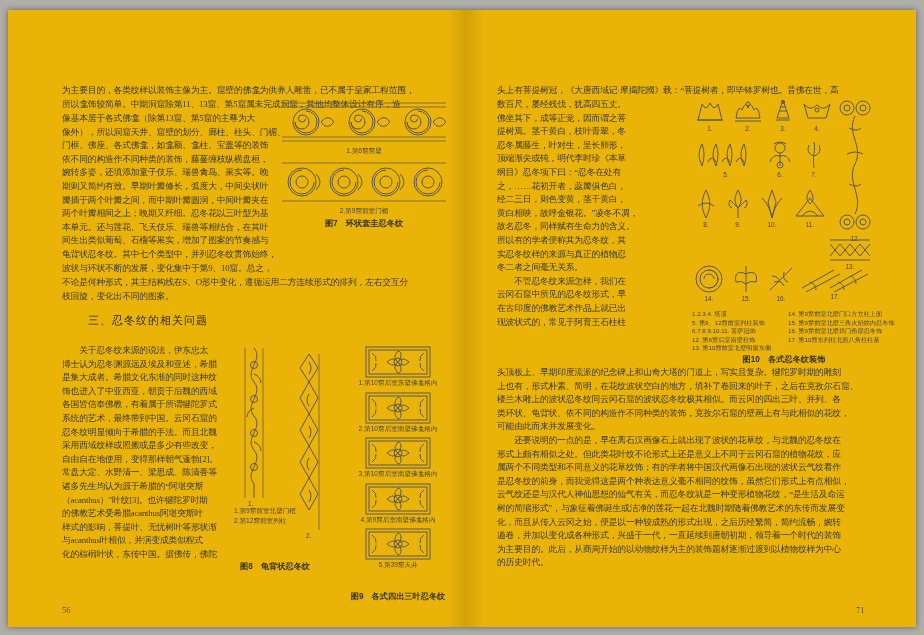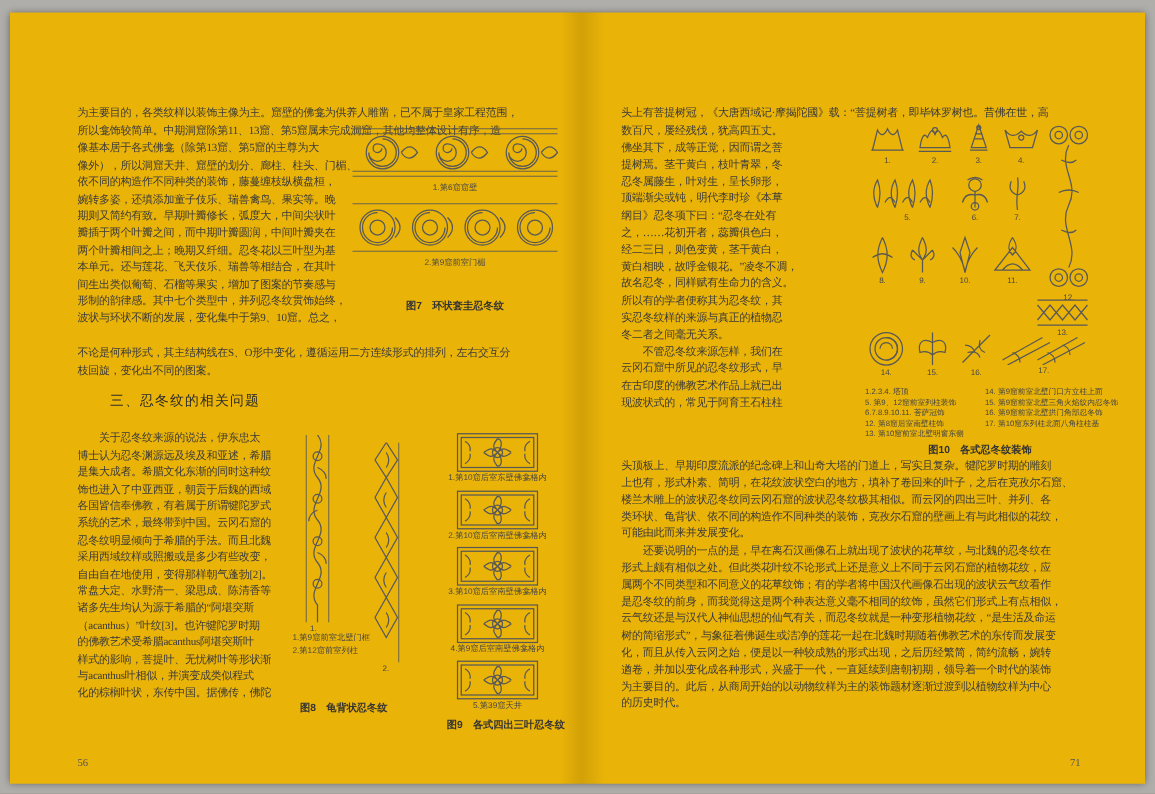--- a/index.html
+++ b/index.html
@@ -40,28 +40,29 @@
     <div>
             <div class="tl">为主要目的，各类纹样以装饰主像为主。窟壁的佛龛为供养人雕凿，已不属于皇家工程范围，</div>
             <div class="tl">所以龛饰较简单。中期洞窟除第11、13窟、第5窟属未完成洞窟，其他均整体设计有序，造</div>
           </div>
   </div>
 
   <div class="abs" style="left:54px;top:102px;width:222px">
     <div>
             <div class="tl">像基本居于各式佛龛（除第13窟、第5窟的主尊为大</div>
             <div class="tl">像外），所以洞窟天井、窟壁的划分、廊柱、柱头、门楣、</div>
+            <div class="tl">门框、佛座、各式佛龛，如龛额、龛柱、宝盖等的装饰</div>
             <div class="tl">依不同的构造作不同种类的装饰，藤蔓缠枝纵横盘桓，</div>
             <div class="tl">婉转多姿，还填添加童子伎乐、瑞兽禽鸟、果实等。晚</div>
             <div class="tl">期则又简约有致。早期叶瓣修长，弧度大，中间尖状叶</div>
             <div class="tl">瓣插于两个叶瓣之间，而中期叶瓣圆润，中间叶瓣夹在</div>
             <div class="tl">两个叶瓣相间之上；晚期又纤细。忍冬花以三叶型为基</div>
             <div class="tl">本单元。还与莲花、飞天伎乐、瑞兽等相结合，在其叶</div>
             <div class="tl">间生出类似葡萄、石榴等果实，增加了图案的节奏感与</div>
-            <div class="tl">形制的韵律感。其中七个类型中，并列忍冬纹贯饰始终，</div>
+            <div class="tl">龟背状忍冬纹。其中七个类型中，并列忍冬纹贯饰始终，</div>
             <div class="tl">波状与环状不断的发展，变化集中于第9、10窟。总之，</div>
           </div>
   </div>
 
   <div class="abs" style="left:272px;top:90px;width:168px;text-align:center">
     <svg width="168" height="44" viewBox="0 0 168 44">
       <g class="art">
         <path d="M2,3 H166 M2,41 H166 M2,7 H166 M2,37 H166" stroke-width="0.7"></path>
         <g>
                 <circle cx="26" cy="22" r="13"></circle>
@@ -103,21 +104,21 @@
                 <path d="M36,14 q8,8 0,16"></path>
               </g>
         <g transform="translate(126,0)">
                 <circle cx="22" cy="22" r="14"></circle>
                 <path d="M22,10 a12,12 0 1 0 12,12"></path>
                 <circle cx="22" cy="22" r="6"></circle>
               </g>
       </g>
     </svg>
     <div class="flab" style="margin-top:2px">2.第9窟前室门楣</div>
-    <div class="cap" style="margin-top:24px">图7　环状套圭忍冬纹</div>
+    <div class="cap" style="margin-top:3px">图7　环状套圭忍冬纹</div>
   </div>
 
   <div class="abs" style="left:54px;top:266px;width:386px">
     <div>
             <div class="tl">不论是何种形式，其主结构线在S、O形中变化，遵循运用二方连续形式的排列，左右交互分</div>
             <div class="tl">枝回旋，变化出不同的图案。</div>
           </div>
   </div>
 
   <div class="abs heading" style="left:80px;top:303px">三、忍冬纹的相关问题</div>
@@ -229,21 +230,21 @@
             <rect x="1" y="1" width="64" height="30"></rect>
                   <rect x="4" y="4" width="58" height="24"></rect>
             <circle cx="33" cy="16" r="4"></circle>
             <path d="M33,5 C29,10 29,12 33,16 C37,12 37,5 33,5 M33,27 C29,22 29,20 33,16 C37,20 37,27 33,27 M22,16 C27,12 29,12 33,16 C29,20 27,20 22,16 M44,16 C39,12 37,12 33,16 C37,20 39,20 44,16"></path>
             <path d="M7,7 q5,3 4,8 M59,7 q-5,3 -4,8 M7,25 q5,-3 4,-8 M59,25 q-5,-3 -4,-8"></path>
           </g>
         </svg>
         <div class="flab">5.第39窟天井</div>
       </div>
           </div>
-    <div class="cap" style="margin-top:4px;text-align:right">图9　各式四出三叶忍冬纹</div>
+    <div class="cap" style="margin-top:21px;text-align:center">图9　各式四出三叶忍冬纹</div>
   </div>
 
   <div class="abs pageno" style="left:54px;top:595px">56</div>
 </section>
 
 <section>
 
   <div class="abs tl" style="left:489px;top:74px;width:380px">头上有菩提树冠，《大唐西域记·摩揭陀國》载：“菩提树者，即毕钵罗树也。昔佛在世，高</div>
 
   <div class="abs" style="left:489px;top:88px;width:190px">

